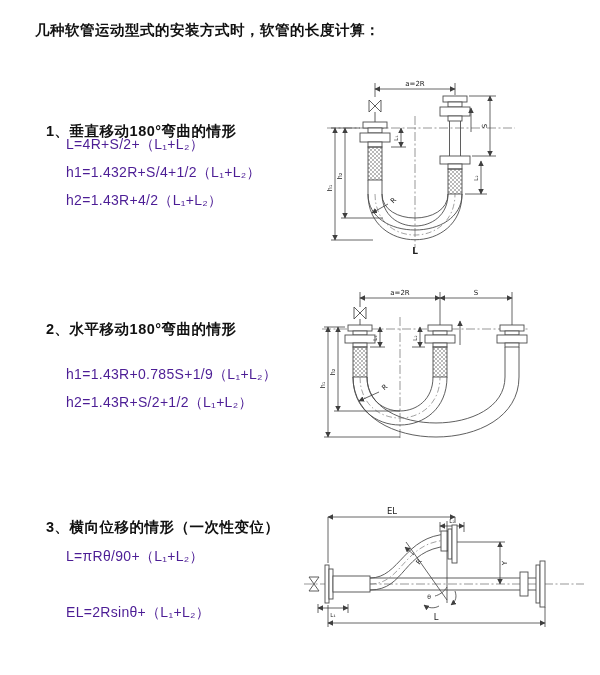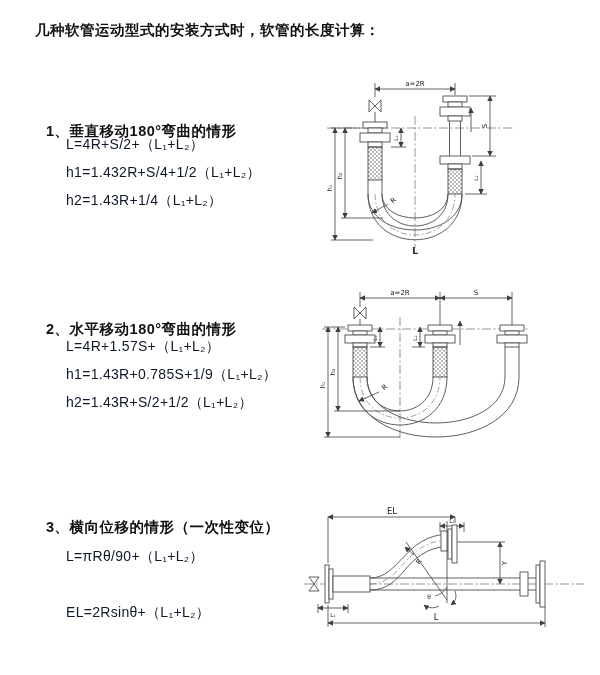--- a/index.html
+++ b/index.html
@@ -2,44 +2,43 @@
 <html><head>
 <meta charset="utf-8">
 <style>
   html,body{margin:0;padding:0;}
   body{width:600px;height:675px;background:#fdfdfd;position:relative;
        font-family:"Liberation Sans",sans-serif;color:#111;overflow:hidden;}
   .page{position:absolute;left:0;top:0;width:600px;height:675px;background:#ffffff;
         border-bottom:1px solid #e2e2e2;}
   .title{position:absolute;left:35px;top:21px;font-size:14.5px;font-weight:700;letter-spacing:.5px;}
   .h{position:absolute;font-size:14.5px;font-weight:700;letter-spacing:.5px;white-space:nowrap;}
-  .f{position:absolute;font-size:14px;letter-spacing:.3px;color:#0f172a;white-space:nowrap;}
+  .f{position:absolute;font-size:14px;letter-spacing:.3px;color:#4c1d95;white-space:nowrap;}
   svg{position:absolute;overflow:visible;}
   svg text{font-family:"DejaVu Sans",sans-serif;fill:#222;}
   .ln{stroke:#4d4d4d;fill:none;stroke-width:.9;}
   .dim{stroke:#3f3f3f;fill:none;stroke-width:.8;}
   .cl{stroke:#6a6a6a;stroke-width:.7;stroke-dasharray:9 2.5 2 2.5;fill:none;}
   .dsh{stroke:#7a7a7a;stroke-width:.7;stroke-dasharray:6 2.5 1.5 2.5;fill:none;}
   .fit{fill:#ffffff;stroke:#4d4d4d;stroke-width:.9;}
   .braid{stroke:#4d4d4d;stroke-width:.9;}
 </style>
 </head>
 <body>
 
 <div class="page">
 
   <div class="title">几种软管运动型式的安装方式时，软管的长度计算：</div>
 
   <div class="h" style="left:46px;top:122px">1、垂直移动180°弯曲的情形</div>
   <div class="f" style="left:66px;top:136px">L=4R+S/2+（L₁+L₂）</div>
   <div class="f" style="left:66px;top:164px">h1=1.432R+S/4+1/2（L₁+L₂）</div>
-  <div class="f" style="left:66px;top:192px">h2=1.43R+1/4（L₁+L₂）</div>
+  <div class="f" style="left:66px;top:192px">h2=1.43R+4/2（L₁+L₂）</div>
 
   <div class="h" style="left:46px;top:320px">2、水平移动180°弯曲的情形</div>
-  <div class="f" style="left:66px;top:338px">L=4R+1.57S+（L₁+L₂）</div>
   <div class="f" style="left:66px;top:366px">h1=1.43R+0.785S+1/9（L₁+L₂）</div>
   <div class="f" style="left:66px;top:394px">h2=1.43R+S/2+1/2（L₁+L₂）</div>
 
   <div class="h" style="left:46px;top:518px">3、横向位移的情形（一次性变位）</div>
   <div class="f" style="left:66px;top:548px">L=πRθ/90+（L₁+L₂）</div>
   <div class="f" style="left:66px;top:604px">EL=2Rsinθ+（L₁+L₂）</div>
 
   <svg style="left:313px;top:76px" width="277" height="180" viewBox="0 0 277 180">
     <defs>
       <marker id="ah1" viewBox="0 0 10 10" refX="9" refY="5" markerWidth="7" markerHeight="7" orient="auto-start-reverse">

